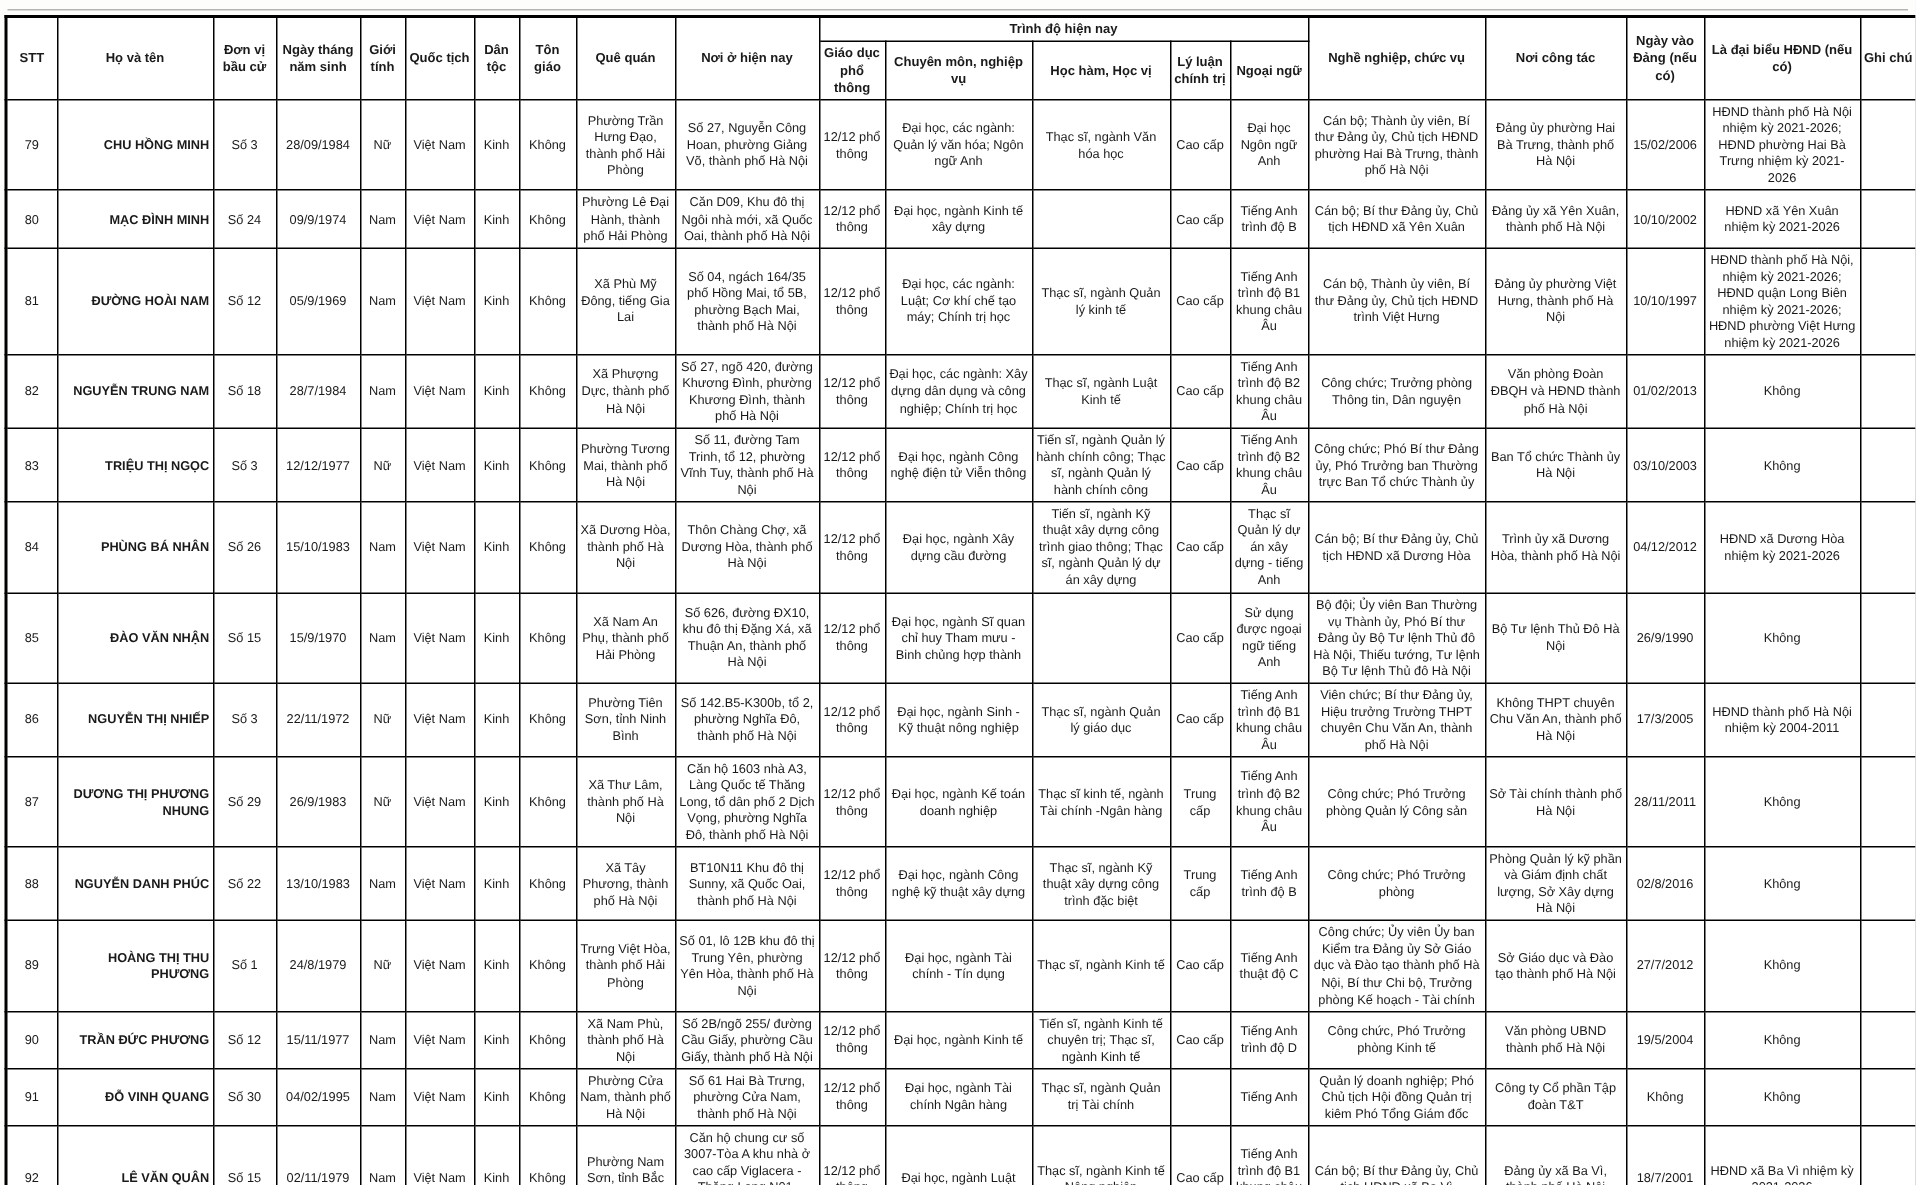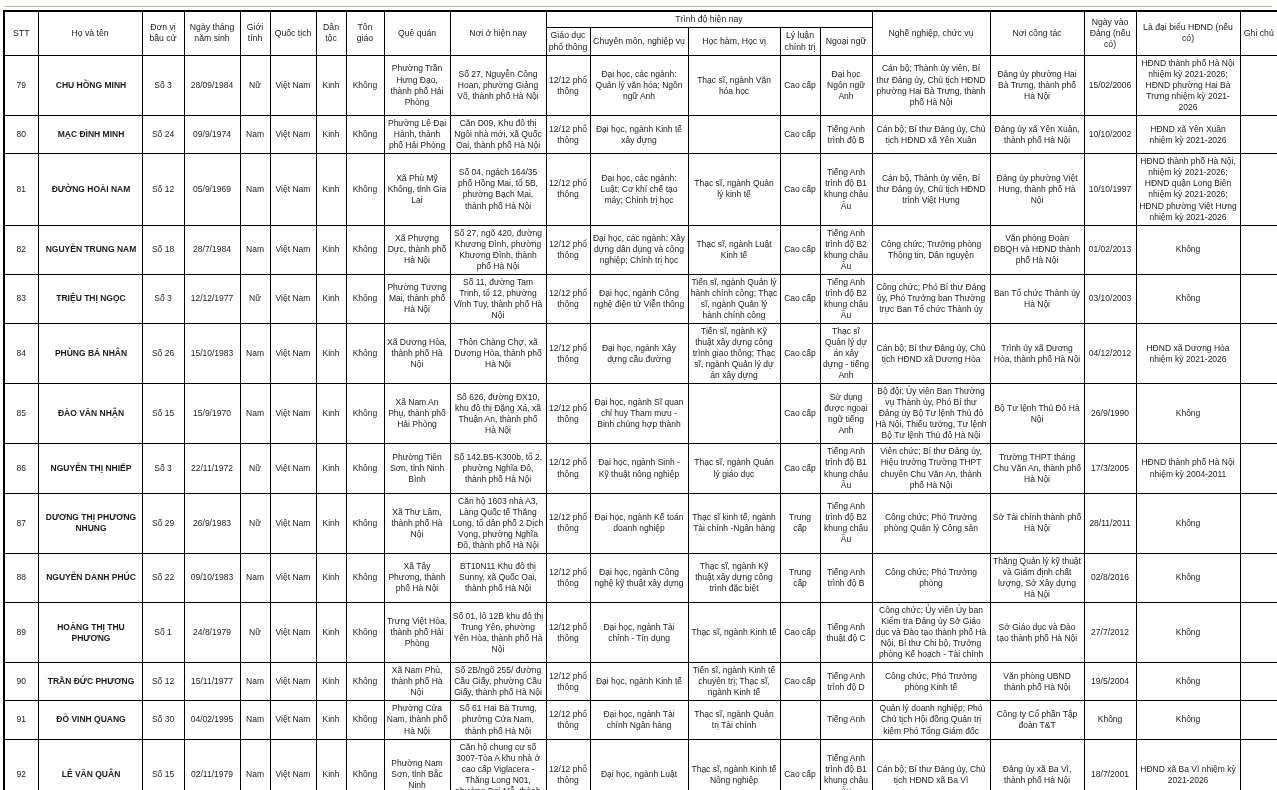--- a/index.html
+++ b/index.html
@@ -32,26 +32,26 @@
     border: 1px solid #000;
     font-size: 8.5px;
     line-height: 1.3;
     padding: 2px 2px;
     text-align: center;
     vertical-align: middle;
     word-wrap: break-word;
     overflow-wrap: break-word;
   }
   thead th {
-    font-weight: normal;
+    font-weight: bold;
     font-size: 8.7px;
     background: #fff;
   }
   td.col-name {
-    text-align: center;
+    text-align: right;
     padding-left: 4px;
     font-weight: 600;
     text-transform: uppercase;
   }
   
   col.c-stt        { width: 34px; }
   col.c-name       { width: 104px; }
   col.c-unit       { width: 42px; }
   col.c-dob        { width: 56px; }
   col.c-gender     { width: 30px; }
@@ -174,21 +174,21 @@
         </tr>
         <tr>
           <td class="col-stt">81</td>
           <td class="col-name">ĐƯỜNG HOÀI NAM</td>
           <td class="col-unit">Số 12</td>
           <td class="col-dob">05/9/1969</td>
           <td class="col-gender">Nam</td>
           <td class="col-nationality">Việt Nam</td>
           <td class="col-ethnicity">Kinh</td>
           <td class="col-religion">Không</td>
-          <td class="col-hometown">Xã Phù Mỹ Không, tỉnh Gia Lai</td>
+          <td class="col-hometown">Xã Phù Mỹ Đông, tiếng Gia Lai</td>
           <td class="col-residence">Số 04, ngách 164/35 phố Hồng Mai, tổ 5B, phường Bạch Mai, thành phố Hà Nội</td>
           <td class="col-edu">12/12 phổ thông</td>
           <td class="col-prof">Đại học, các ngành: Luật; Cơ khí chế tạo máy; Chính trị học</td>
           <td class="col-degree">Thạc sĩ, ngành Quản lý kinh tế</td>
           <td class="col-theory">Cao cấp</td>
           <td class="col-lang">Tiếng Anh trình độ B1 khung châu Âu</td>
           <td class="col-job">Cán bộ, Thành ủy viên, Bí thư Đảng ủy, Chủ tịch HĐND trình Việt Hưng</td>
           <td class="col-workplace">Đảng ủy phường Việt Hưng, thành phố Hà Nội</td>
           <td class="col-party">10/10/1997</td>
           <td class="col-council">HĐND thành phố Hà Nội, nhiệm kỳ 2021-2026; HĐND quận Long Biên nhiệm kỳ 2021-2026; HĐND phường Việt Hưng nhiệm kỳ 2021-2026</td>
@@ -292,21 +292,21 @@
           <td class="col-ethnicity">Kinh</td>
           <td class="col-religion">Không</td>
           <td class="col-hometown">Phường Tiên Sơn, tỉnh Ninh Bình</td>
           <td class="col-residence">Số 142.B5-K300b, tổ 2, phường Nghĩa Đô, thành phố Hà Nội</td>
           <td class="col-edu">12/12 phổ thông</td>
           <td class="col-prof">Đại học, ngành Sinh - Kỹ thuật nông nghiệp</td>
           <td class="col-degree">Thạc sĩ, ngành Quản lý giáo dục</td>
           <td class="col-theory">Cao cấp</td>
           <td class="col-lang">Tiếng Anh trình độ B1 khung châu Âu</td>
           <td class="col-job">Viên chức; Bí thư Đảng ủy, Hiệu trưởng Trường THPT chuyên Chu Văn An, thành phố Hà Nội</td>
-          <td class="col-workplace">Trường THPT tháng Chu Văn An, thành phố Hà Nội</td>
+          <td class="col-workplace">Không THPT chuyên Chu Văn An, thành phố Hà Nội</td>
           <td class="col-party">17/3/2005</td>
           <td class="col-council">HĐND thành phố Hà Nội nhiệm kỳ 2004-2011</td>
           <td class="col-note"></td>
         </tr>
         <tr>
           <td class="col-stt">87</td>
           <td class="col-name">DƯƠNG THỊ PHƯƠNG NHUNG</td>
           <td class="col-unit">Số 29</td>
           <td class="col-dob">26/9/1983</td>
           <td class="col-gender">Nữ</td>
@@ -323,34 +323,34 @@
           <td class="col-job">Công chức; Phó Trưởng phòng Quản lý Công sản</td>
           <td class="col-workplace">Sở Tài chính thành phố Hà Nội</td>
           <td class="col-party">28/11/2011</td>
           <td class="col-council">Không</td>
           <td class="col-note"></td>
         </tr>
         <tr>
           <td class="col-stt">88</td>
           <td class="col-name">NGUYỄN DANH PHÚC</td>
           <td class="col-unit">Số 22</td>
-          <td class="col-dob">09/10/1983</td>
+          <td class="col-dob">13/10/1983</td>
           <td class="col-gender">Nam</td>
           <td class="col-nationality">Việt Nam</td>
           <td class="col-ethnicity">Kinh</td>
           <td class="col-religion">Không</td>
           <td class="col-hometown">Xã Tây Phương, thành phố Hà Nội</td>
           <td class="col-residence">BT10N11 Khu đô thị Sunny, xã Quốc Oai, thành phố Hà Nội</td>
           <td class="col-edu">12/12 phổ thông</td>
           <td class="col-prof">Đại học, ngành Công nghệ kỹ thuật xây dựng</td>
           <td class="col-degree">Thạc sĩ, ngành Kỹ thuật xây dựng công trình đặc biệt</td>
           <td class="col-theory">Trung cấp</td>
           <td class="col-lang">Tiếng Anh trình độ B</td>
           <td class="col-job">Công chức; Phó Trưởng phòng</td>
-          <td class="col-workplace">Thăng Quản lý kỹ thuật và Giám định chất lượng, Sở Xây dựng Hà Nội</td>
+          <td class="col-workplace">Phòng Quản lý kỹ phần và Giám định chất lượng, Sở Xây dựng Hà Nội</td>
           <td class="col-party">02/8/2016</td>
           <td class="col-council">Không</td>
           <td class="col-note"></td>
         </tr>
         <tr>
           <td class="col-stt">89</td>
           <td class="col-name">HOÀNG THỊ THU PHƯƠNG</td>
           <td class="col-unit">Số 1</td>
           <td class="col-dob">24/8/1979</td>
           <td class="col-gender">Nữ</td>

